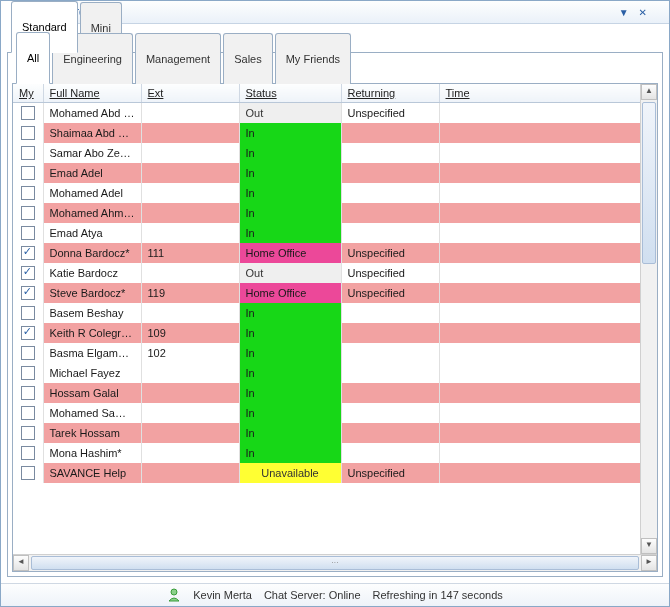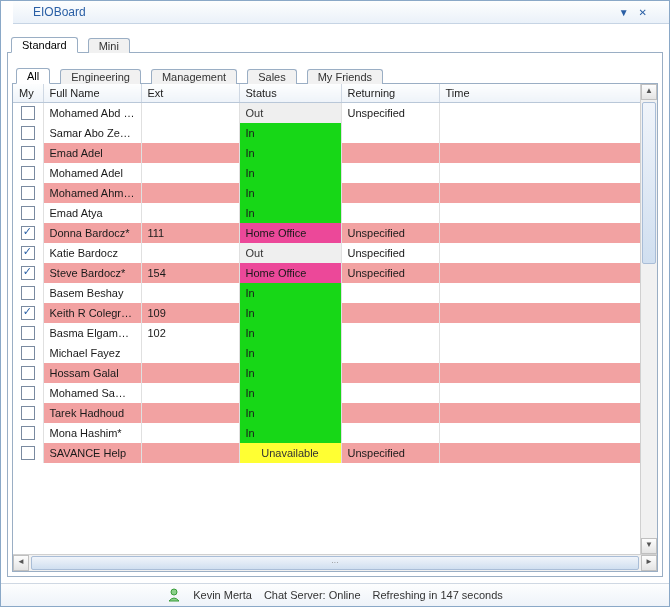--- a/index.html
+++ b/index.html
@@ -54,26 +54,26 @@
     display: flex;
     align-items: flex-end;
     border-bottom: 1px solid #9aaec4;
     padding-left: 4px;
     height: 22px;
   }
   .tabstrip.secondary {
     margin-top: 4px;
   }
   .tab {
-    padding: 1px 10px;
+    padding: 19px 10px;
     border: 1px solid #9aaec4;
     border-bottom: none;
     border-top-left-radius: 3px;
     border-top-right-radius: 3px;
-    margin-right: 10px;
+    margin-right: 2px;
     background: #f1f1f1;
     color: #333;
     cursor: pointer;
     position: relative;
     top: 1px;
   }
   .tab.active {
     background: #fff;
     border-bottom: 1px solid #fff;
     color: #000;
@@ -118,20 +118,21 @@
     text-align: left;
     font-weight: normal;
     background: linear-gradient(#fdfefe, #eef3f9);
     border-right: 1px solid #cfd8e3;
     border-bottom: 1px solid #b9c7d8;
     padding: 3px 6px;
     color: #222;
     overflow: hidden;
     white-space: nowrap;
     text-overflow: ellipsis;
+    text-decoration: underline;
   }
   .grid td {
     border-right: 1px solid #e0e0e0;
     padding: 2px 6px;
     height: 16px;
     overflow: hidden;
     white-space: nowrap;
     text-overflow: ellipsis;
     vertical-align: middle;
   }
@@ -313,20 +314,29 @@
               <tbody id="grid-body">
                   <tr class="white">
                     <td class="chk-cell"><span class="chk"></span></td>
                     <td>Mohamed Abd El...</td>
                     <td></td>
                     <td class="status-cell status-gray">Out</td>
                     <td>Unspecified</td>
                     <td></td>
                     <td></td>
                   </tr>
+                  <tr class="pink">
+                    <td class="chk-cell"><span class="chk"></span></td>
+                    <td>Shaimaa Abd El ...</td>
+                    <td></td>
+                    <td class="status-cell status-green">In</td>
+                    <td></td>
+                    <td></td>
+                    <td></td>
+                  </tr>
                   <tr class="white">
                     <td class="chk-cell"><span class="chk"></span></td>
                     <td>Samar Abo Zeed*</td>
                     <td></td>
                     <td class="status-cell status-green">In</td>
                     <td></td>
                     <td></td>
                     <td></td>
                   </tr>
                   <tr class="pink">
@@ -379,21 +389,21 @@
                     <td>Katie Bardocz</td>
                     <td></td>
                     <td class="status-cell status-gray">Out</td>
                     <td>Unspecified</td>
                     <td></td>
                     <td></td>
                   </tr>
                   <tr class="pink">
                     <td class="chk-cell"><span class="chk checked"></span></td>
                     <td>Steve Bardocz*</td>
-                    <td>154</td>
+                    <td>119</td>
                     <td class="status-cell status-orange">Home Office</td>
                     <td>Unspecified</td>
                     <td></td>
                     <td></td>
                   </tr>
                   <tr class="white">
                     <td class="chk-cell"><span class="chk"></span></td>
                     <td>Basem Beshay</td>
                     <td></td>
                     <td class="status-cell status-green">In</td>
@@ -441,21 +451,21 @@
                     <td class="chk-cell"><span class="chk"></span></td>
                     <td>Mohamed Same...</td>
                     <td></td>
                     <td class="status-cell status-green">In</td>
                     <td></td>
                     <td></td>
                     <td></td>
                   </tr>
                   <tr class="pink">
                     <td class="chk-cell"><span class="chk"></span></td>
-                    <td>Tarek Hadhoud</td>
+                    <td>Tarek Hossam</td>
                     <td></td>
                     <td class="status-cell status-green">In</td>
                     <td></td>
                     <td></td>
                     <td></td>
                   </tr>
                   <tr class="white">
                     <td class="chk-cell"><span class="chk"></span></td>
                     <td>Mona Hashim*</td>
                     <td></td>

